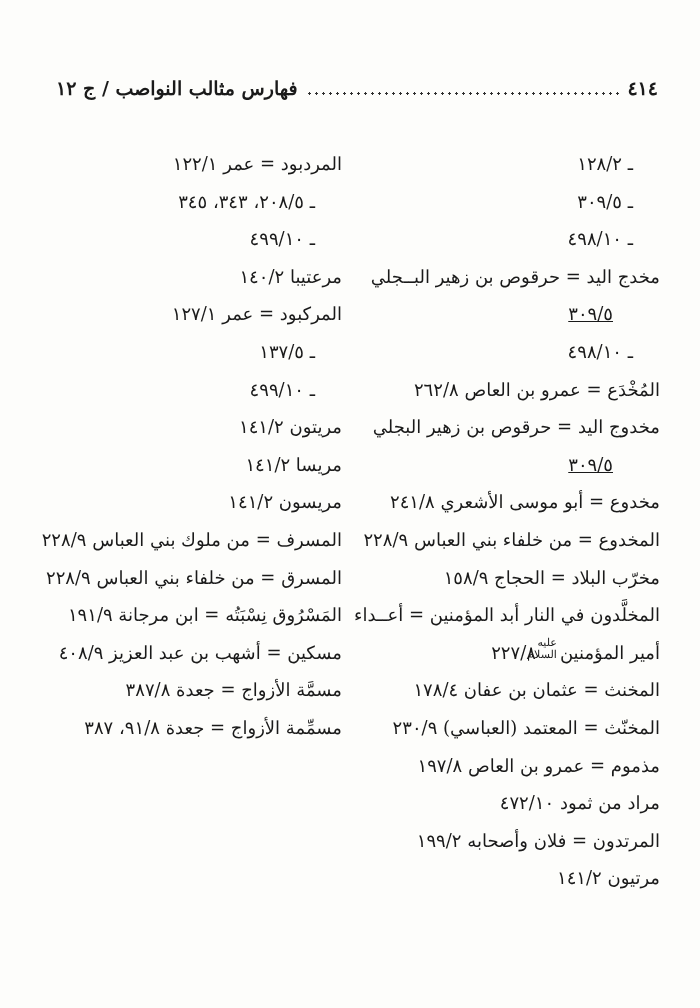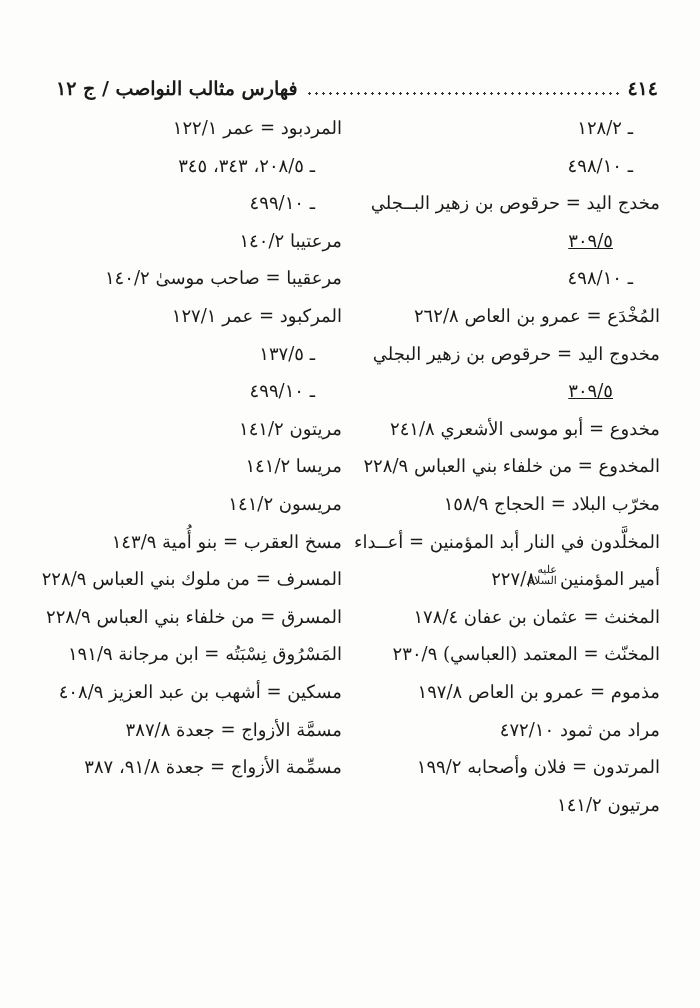--- a/index.html
+++ b/index.html
@@ -43,21 +43,21 @@
 
   
   .columns {
     position: absolute;
     top: 109px;
     right: 40px;
     left: 40px;
     display: flex;
     justify-content: space-between;
   }
-  .col { width: 302px; }
+  .col { width: 302px; margin-top: 36px; }
 
   .row {
     height: 37.6px;
     line-height: 37.6px;
     font-size: 18px;
     text-align: right;
     white-space: nowrap;
     overflow: visible;
   }
   
@@ -86,20 +86,21 @@
   <div class="header">
     <span class="page-num">٤١٤</span>
     <span class="leader"></span>
     <span class="title">فهارس مثالب النواصب / ج ١٢</span>
   </div>
 
   <div class="columns">
 
     <div class="col">
       <div class="row sub">ـ ١٢٨/٢</div>
+      <div class="row sub">ـ ٣٠٩/٥</div>
       <div class="row sub">ـ ٤٩٨/١٠</div>
       <div class="row">مخدج اليد = حرقوص بن زهير البــجلي</div>
       <div class="row sub2">٣٠٩/٥</div>
       <div class="row sub">ـ ٤٩٨/١٠</div>
       <div class="row">المُخْدَع = عمرو بن العاص ٢٦٢/٨</div>
       <div class="row">مخدوج اليد = حرقوص بن زهير البجلي</div>
       <div class="row sub2">٣٠٩/٥</div>
       <div class="row">مخدوع = أبو موسى الأشعري ٢٤١/٨</div>
       <div class="row">المخدوع = من خلفاء بني العباس ٢٢٨/٩</div>
       <div class="row">مخرّب البلاد = الحجاج ١٥٨/٩</div>
@@ -113,28 +114,26 @@
       <div class="row">مراد من ثمود ٤٧٢/١٠</div>
       <div class="row">المرتدون = فلان وأصحابه ١٩٩/٢</div>
       <div class="row">مرتيون ١٤١/٢</div>
     </div>
 
     <div class="col">
       <div class="row">المردبود = عمر ١٢٢/١</div>
       <div class="row sub">ـ ٢٠٨/٥، ٣٤٣، ٣٤٥</div>
       <div class="row sub">ـ ٤٩٩/١٠</div>
       <div class="row">مرعتيبا ١٤٠/٢</div>
-      <div class="row">مرعقيبا = صاحب موسىٰ ١٤٠/٢</div>
       <div class="row">المركبود = عمر ١٢٧/١</div>
       <div class="row sub">ـ ١٣٧/٥</div>
       <div class="row sub">ـ ٤٩٩/١٠</div>
       <div class="row">مريتون ١٤١/٢</div>
       <div class="row">مريسا ١٤١/٢</div>
       <div class="row">مريسون ١٤١/٢</div>
-      <div class="row">مسخ العقرب = بنو أُمية ١٤٣/٩</div>
       <div class="row">المسرف = من ملوك بني العباس ٢٢٨/٩</div>
       <div class="row">المسرق = من خلفاء بني العباس ٢٢٨/٩</div>
       <div class="row">المَسْرُوق نِسْبَتُه = ابن مرجانة ١٩١/٩</div>
       <div class="row">مسكين = أشهب بن عبد العزيز ٤٠٨/٩</div>
       <div class="row">مسمَّة الأزواج = جعدة ٣٨٧/٨</div>
       <div class="row">مسمِّمة الأزواج = جعدة ٩١/٨، ٣٨٧</div>
     </div>
 
   </div>
 </div>

